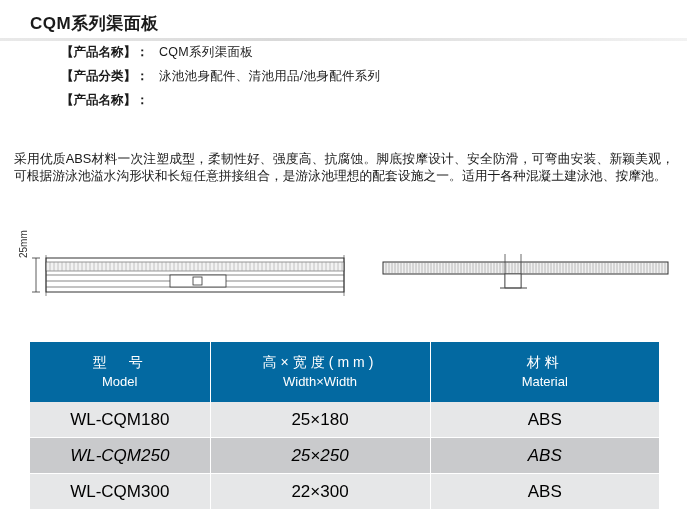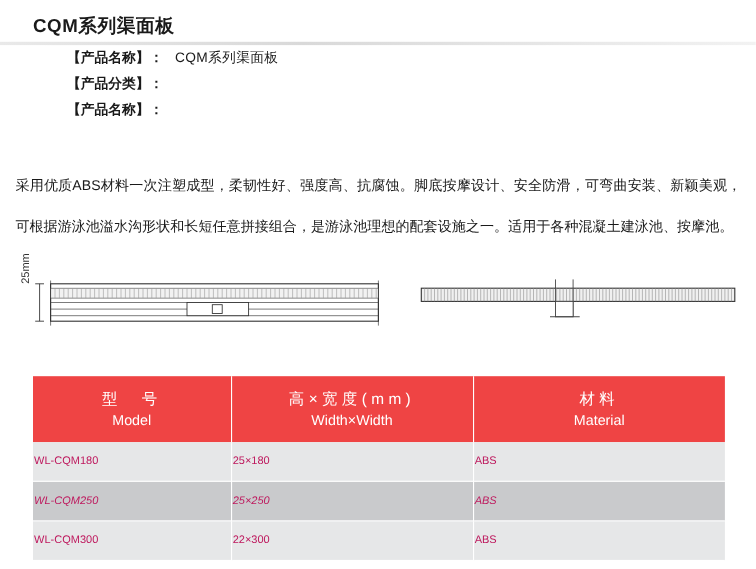--- a/index.html
+++ b/index.html
@@ -60,21 +60,21 @@
   .meta-value {
     color: #1a1a1a;
     letter-spacing: 0.3px;
   }
   .desc {
     position: absolute;
     left: 14px;
     top: 150px;
     width: 660px;
     font-size: 12.8px;
-    line-height: 37px;
+    line-height: 17px;
     color: #1a1a1a;
     text-align: justify;
   }
 
   
   .draw-area {
     position: absolute;
     left: 0;
     top: 248px;
     width: 687px;
@@ -97,42 +97,43 @@
     left: 30px;
     top: 342px;
     width: 629px;
   }
   table.spec {
     border-collapse: collapse;
     width: 629px;
     table-layout: fixed;
   }
   table.spec th {
-    background: #ef4444;
+    background: #0369a1;
     color: #ffffff;
     font-weight: normal;
     height: 58px;
     border-right: 1px solid #ffffff;
     vertical-align: middle;
   }
   table.spec th:last-child { border-right: none; text-align: center; }
   .th-cn {
     font-size: 14px;
     letter-spacing: 4px;
     line-height: 19px;
   }
   .th-en {
     font-size: 13px;
     letter-spacing: 0px;
     line-height: 19px;
   }
   table.spec td {
     height: 33px;
-    font-size: 10px;
-    color: #be185d;
+    text-align: center;
+    font-size: 17px;
+    color: #000000;
     border-right: 1px solid #ffffff;
     border-bottom: 1px solid #ffffff;
   }
   table.spec td:last-child { border-right: none; }
   tr.row-odd td { background: #e6e7e8; }
   tr.row-even td { background: #c9cacc; font-style: italic; }
   .col-model { width: 180px; }
   .col-size { width: 220px; }
   .col-mat { width: 229px; }
 </style>
@@ -144,20 +145,21 @@
   <div class="title">CQM系列渠面板</div>
   <div class="title-rule"></div>
 
   <div class="meta">
     <div class="meta-row">
       <span class="meta-label">【产品名称】：</span>
       <span class="meta-value">CQM系列渠面板</span>
     </div>
     <div class="meta-row">
       <span class="meta-label">【产品分类】：</span>
+      <span class="meta-value">泳池池身配件、清池用品/池身配件系列</span>
     </div>
     <div class="meta-row">
       <span class="meta-label">【产品名称】：</span>
     </div>
   </div>
 
   <div class="desc">采用优质ABS材料一次注塑成型，柔韧性好、强度高、抗腐蚀。脚底按摩设计、安全防滑，可弯曲安装、新颖美观，可根据游泳池溢水沟形状和长短任意拼接组合，是游泳池理想的配套设施之一。适用于各种混凝土建泳池、按摩池。</div>
 
   <div class="dim-label">25mm</div>
 

